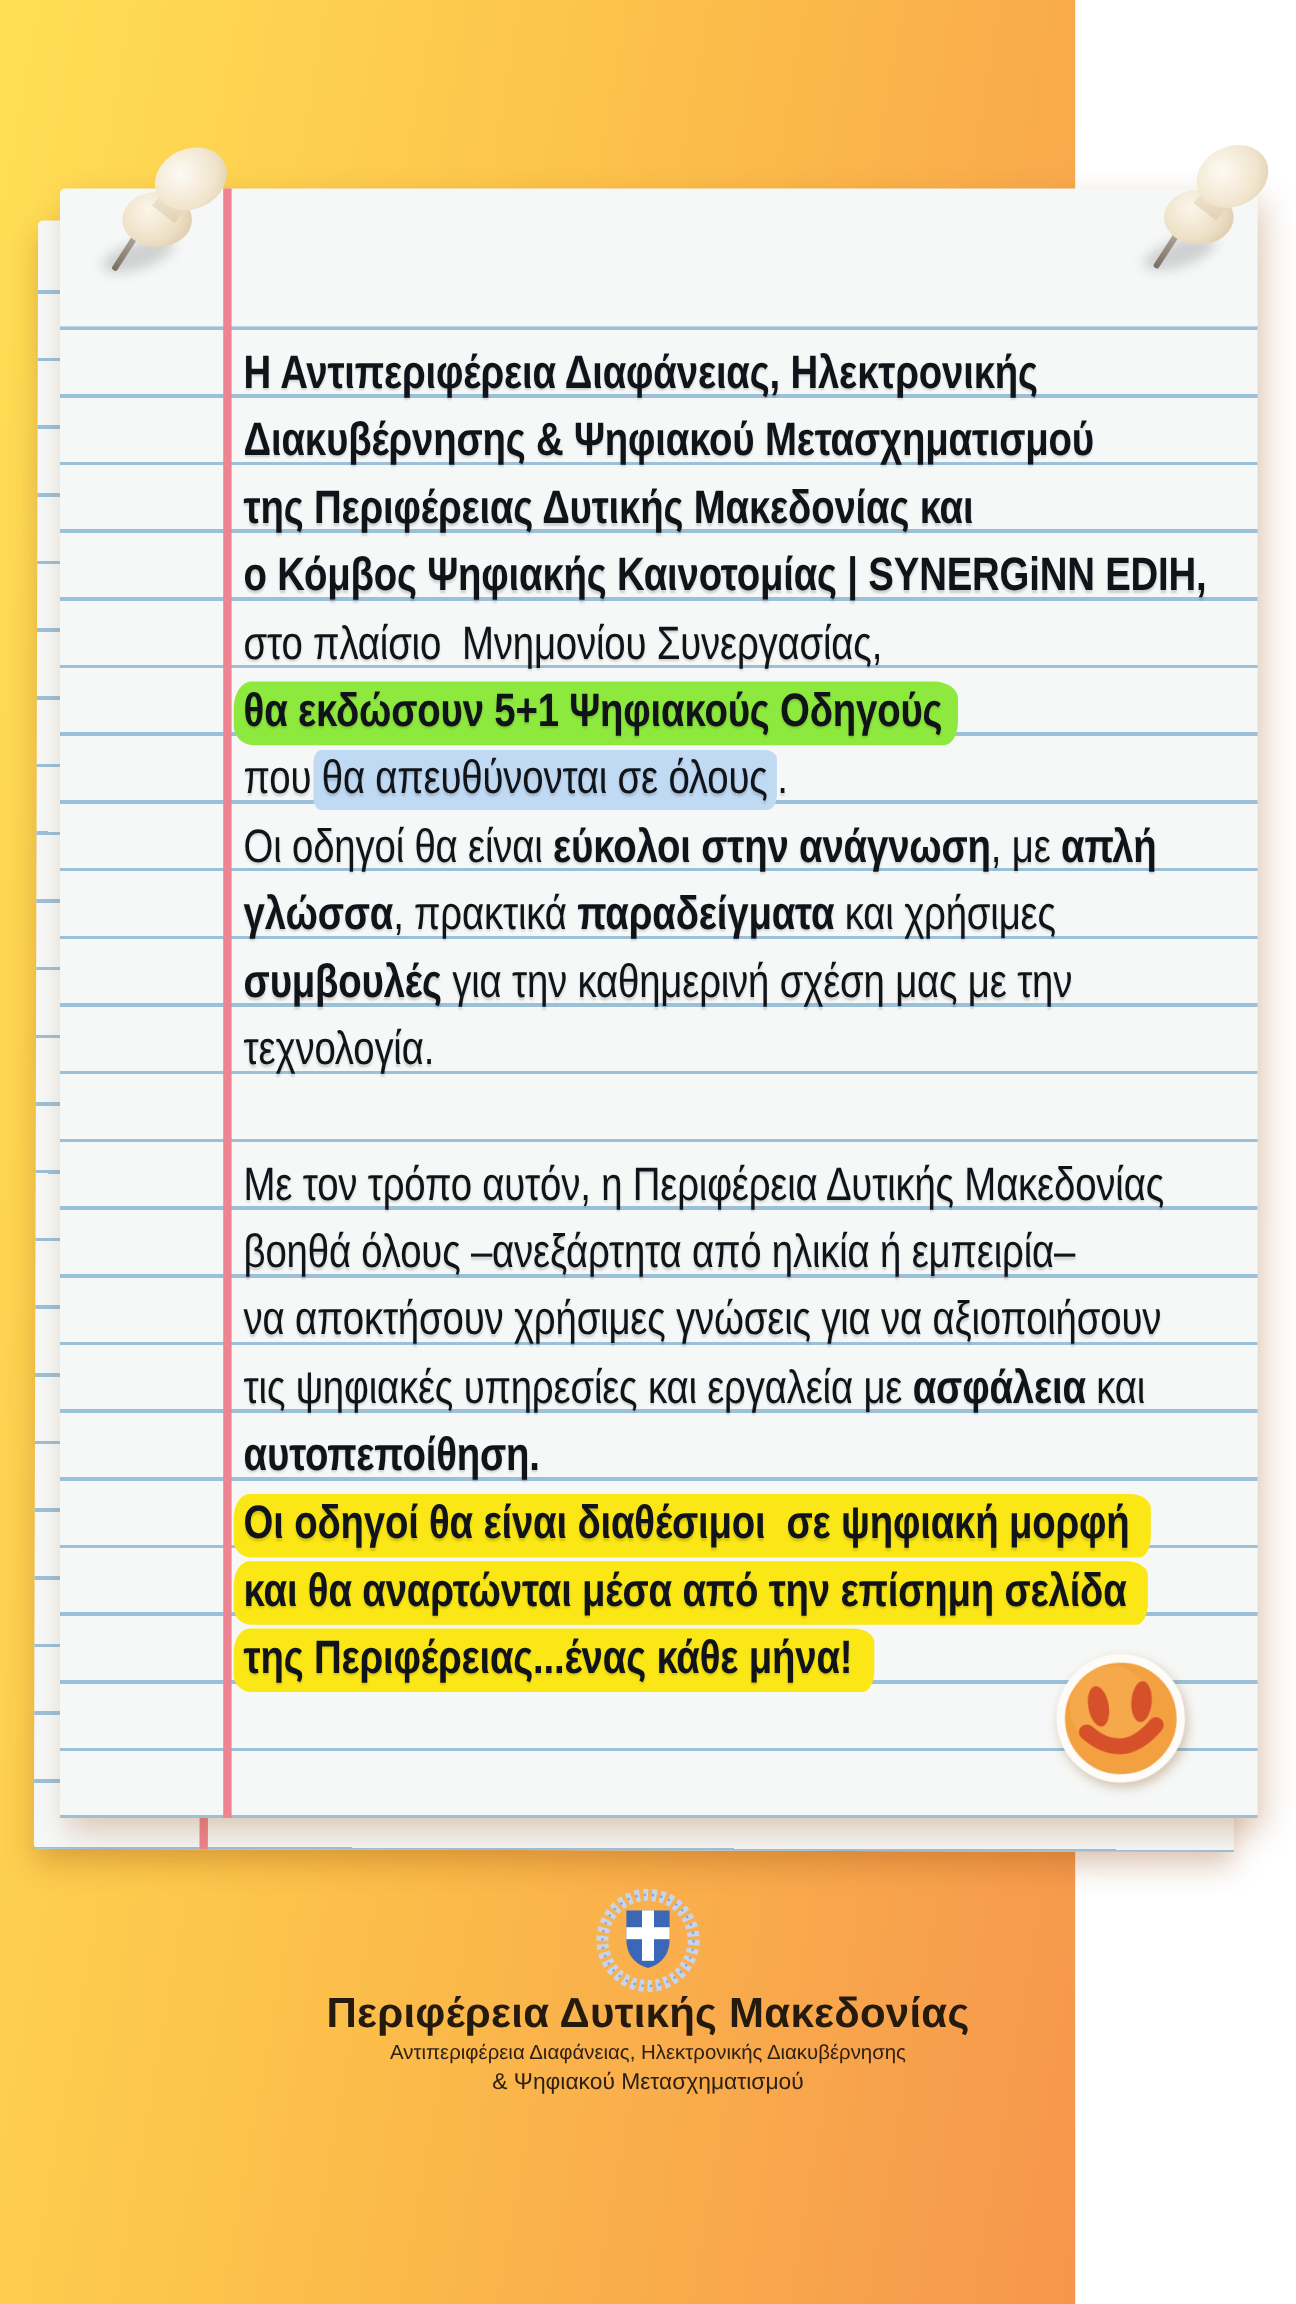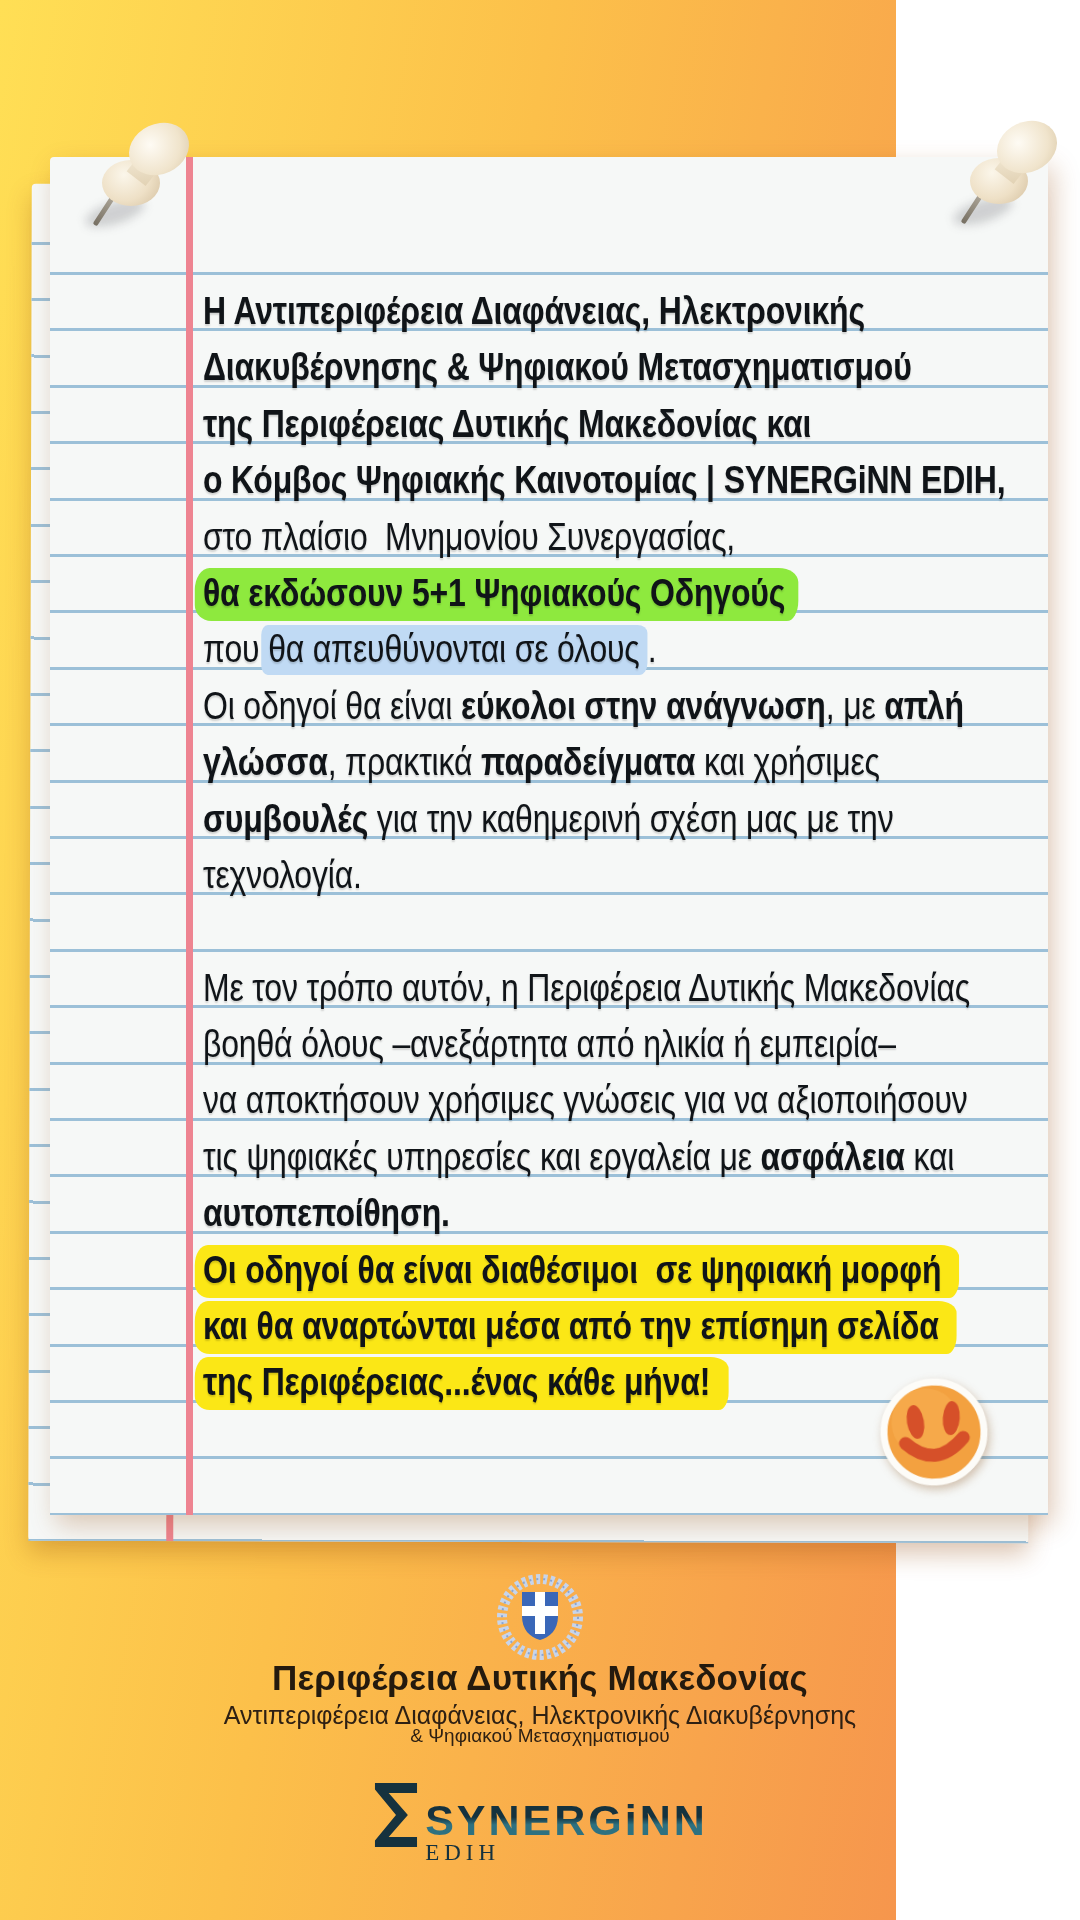--- a/index.html
+++ b/index.html
@@ -61,21 +61,21 @@
   
   .smiley{position:absolute;left:878px;top:1376px;width:112px;height:112px;
     transform:rotate(-3deg);filter:drop-shadow(2px 4px 5px rgba(120,60,0,.30));}
 
   
   .footer{position:absolute;left:0;top:0;width:1080px;height:1920px;pointer-events:none;border-radius:23px;}
   .emblem{position:absolute;left:492px;top:1572px;width:96px;height:92px;}
   .org-title{position:absolute;left:0;right:0;top:1658px;text-align:center;
     font-size:35px;font-weight:700;color:var(--footer-ink);letter-spacing:.2px;}
   .org-sub1{position:absolute;left:0;right:0;top:1701px;text-align:center;
-    font-size:25px;color:#2e2013;}
+    font-size:17px;color:#2e2013;}
   .org-sub2{position:absolute;left:0;right:0;top:1725px;text-align:center;
     font-size:19px;color:#2e2013;}
   .syn-logo{position:absolute;left:0;right:0;top:1783px;display:flex;
     justify-content:center;align-items:flex-start;}
   .syn-sigma{width:48px;height:64px;}
   .syn-right{display:flex;flex-direction:column;margin-left:5px;}
   .syn-name{font-weight:700;font-size:43px;line-height:1;letter-spacing:3px;
     margin-top:16px;color:var(--logo-teal);}
   @supports (-webkit-background-clip:text){
     .syn-name{background:linear-gradient(180deg,#15323e 42%,#2e7180 60%);
@@ -152,24 +152,15 @@
       <circle cx="48" cy="45" r="38" style="fill:none;stroke:var(--wreath-blue);stroke-width:10;stroke-dasharray:4 3"></circle>
       <circle cx="48" cy="45" r="38" style="fill:none;stroke:var(--wreath-dark);stroke-width:2;stroke-dasharray:2 5"></circle>
       <path d="M30 20 h36 v24 c0 14 -8 21 -18 24 c-10 -3 -18 -10 -18 -24 z" style="fill:var(--emblem-blue)"></path>
       <rect x="43" y="20" width="10" height="42" style="fill:#ffffff"></rect>
       <rect x="30" y="34" width="36" height="10" style="fill:#ffffff"></rect>
     </svg>
     <div class="org-title">Περιφέρεια Δυτικής Μακεδονίας</div>
     <div class="org-sub1">Αντιπεριφέρεια Διαφάνειας, Ηλεκτρονικής Διακυβέρνησης</div>
     <div class="org-sub2">&amp; Ψηφιακού Μετασχηματισμού</div>
 
-    <div class="syn-logo">
-      <svg class="syn-sigma" viewBox="0 0 46 70">
-        <path d="M0 0 H46 V11 H15 L36 35 L15 59 H46 V70 H0 V63 L23 35 L0 7 Z" style="fill:var(--logo-navy)"></path>
-      </svg>
-      <div class="syn-right">
-        <span class="syn-name">SYNERGiNN</span>
-        <span class="syn-sub">EDIH</span>
-      </div>
-    </div>
   </div>
 
 </div>
 
 </body></html>

